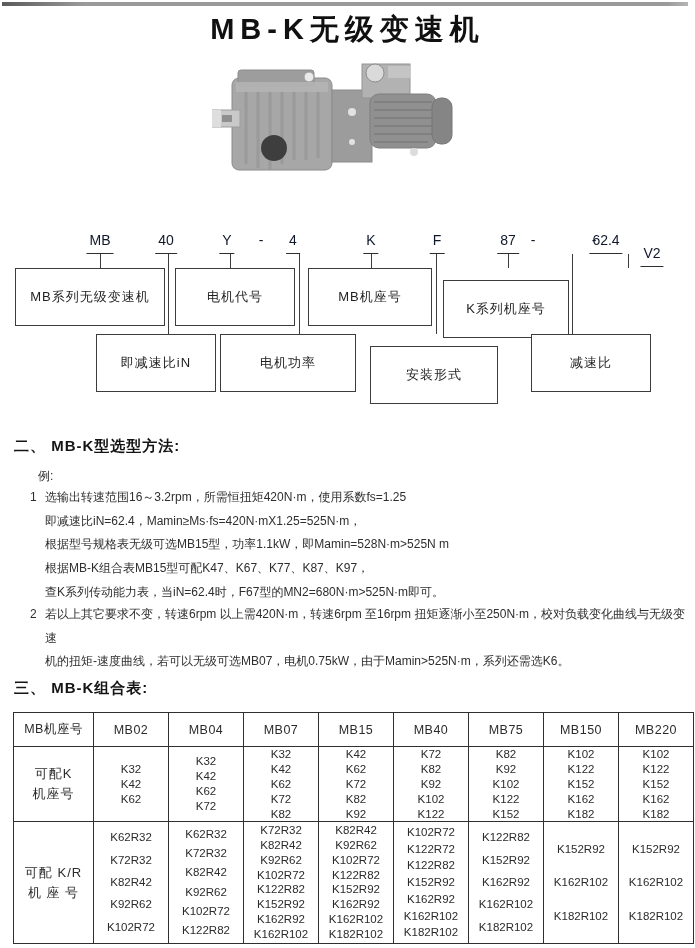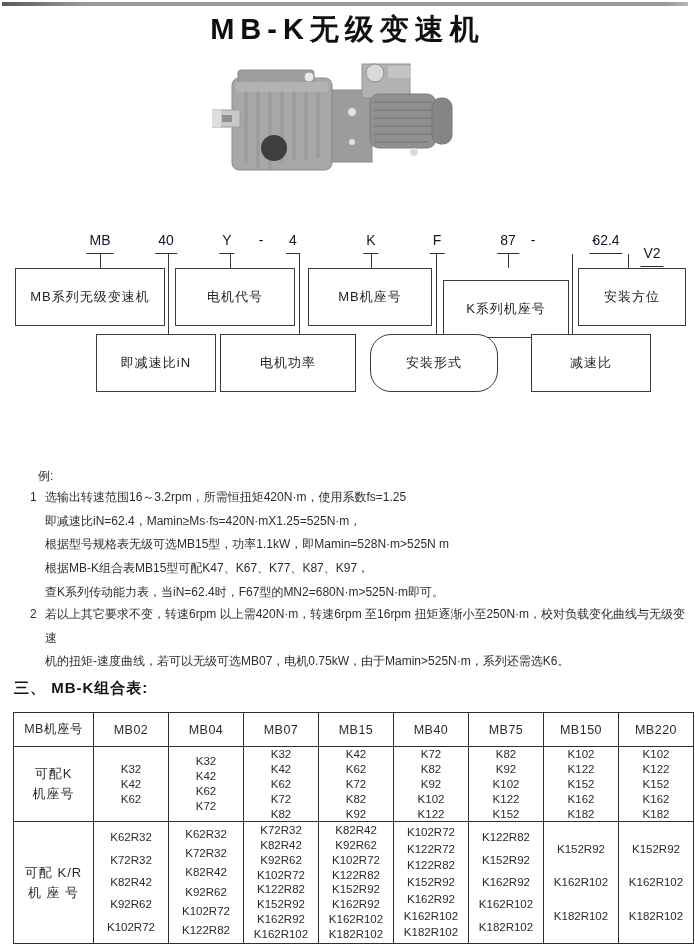--- a/index.html
+++ b/index.html
@@ -104,27 +104,27 @@
 
   <div class="vline" style="left:168px;top:254px;height:80px;"></div>
   <div class="vline" style="left:299px;top:254px;height:80px;"></div>
   <div class="vline" style="left:436px;top:254px;height:80px;"></div>
   <div class="vline" style="left:572px;top:254px;height:80px;"></div>
 
   <div class="dbox" style="left:15px;top:268px;width:148px;height:56px;">MB系列无级变速机</div>
   <div class="dbox" style="left:175px;top:268px;width:118px;height:56px;">电机代号</div>
   <div class="dbox" style="left:308px;top:268px;width:122px;height:56px;">MB机座号</div>
   <div class="dbox" style="left:443px;top:280px;width:124px;height:56px;">K系列机座号</div>
-  <div class="dbox" style="left:578px;top:268px;width:106px;height:56px;">安装方位</div>
 
   <div class="dbox" style="left:96px;top:334px;width:118px;height:56px;">即减速比iN</div>
   <div class="dbox" style="left:220px;top:334px;width:134px;height:56px;">电机功率</div>
-  <div class="dbox" style="left:370px;top:334px;width:126px;height:56px;border-radius:21px;">安装形式</div>
+  <div class="dbox" style="left:370px;top:346px;width:126px;height:56px;">安装形式</div>
   <div class="dbox" style="left:531px;top:334px;width:118px;height:56px;">减速比</div>
 
+  <div class="abs sec-heading" style="left:14px;top:437px;">二、 MB-K型选型方法:</div>
   <div class="abs example-label" style="left:38px;top:468px;">例:</div>
 
   <div class="example-item" style="left:30px;top:486px;">
     <div class="item-no">1</div>
     <div class="item-lines">选输出转速范围16～3.2rpm，所需恒扭矩420N·m，使用系数fs=1.25
 即减速比iN=62.4，Mamin≥Ms·fs=420N·mX1.25=525N·m，
 根据型号规格表无级可选MB15型，功率1.1kW，即Mamin=528N·m&gt;525N m
 根据MB-K组合表MB15型可配K47、K67、K77、K87、K97，
 查K系列传动能力表，当iN=62.4时，F67型的MN2=680N·m&gt;525N·m即可。</div>
   </div>

